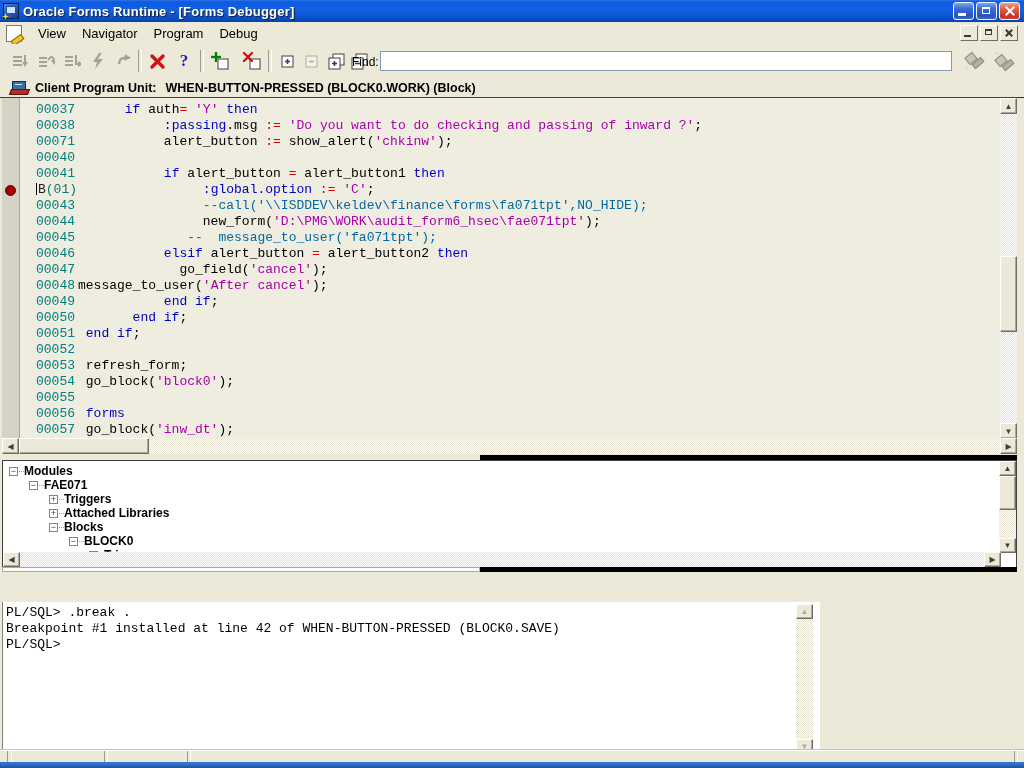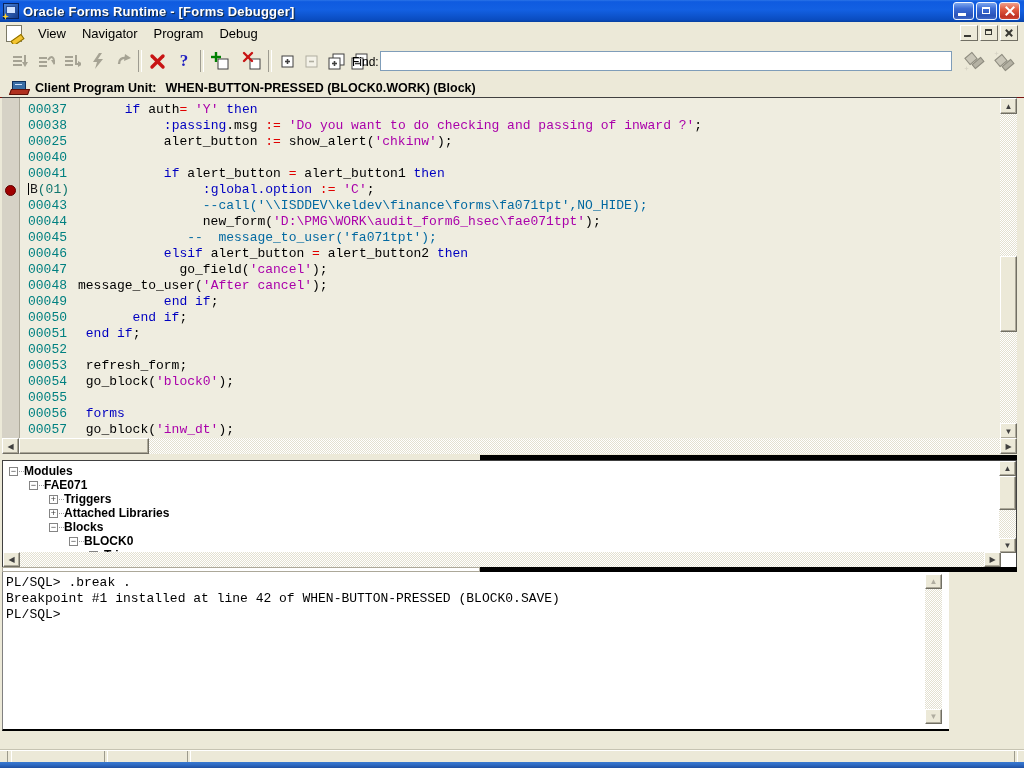--- a/index.html
+++ b/index.html
@@ -56,21 +56,21 @@
   .puh-value{font-weight:bold;font-size:12.5px;margin-left:9px;}
 
   
   .codepanel{position:absolute;left:2px;top:97px;width:1015px;height:357px;background:#efede0;border-top:1px solid #404040;box-sizing:border-box;}
   .rowsarea{position:absolute;left:0;top:0;right:17px;bottom:16px;overflow:hidden;}
   .gutterstrip{position:absolute;left:0;top:0;bottom:0;width:17px;background:#d6d2c6;border-right:1px solid #aca899;}
   #code-rows{position:absolute;left:0;top:4px;right:0;}
   .crow{height:16px;line-height:16px;white-space:pre;font-family:"Liberation Mono","DejaVu Sans Mono",monospace;font-size:13px;display:flex;}
   .gut{width:18px;flex:0 0 18px;position:relative;}
   .bpdot{position:absolute;left:3px;top:3px;width:11px;height:11px;border-radius:50%;background:#a00000;border:1px solid #600000;box-sizing:border-box;}
-  .lnum{width:58px;flex:0 0 58px;color:#008080;padding-left:8px;box-sizing:border-box;}
+  .lnum{width:58px;flex:0 0 58px;color:#008080;padding-left:16px;box-sizing:border-box;}
   .caret{display:inline-block;width:1px;height:12px;background:#000;vertical-align:-2px;margin-right:1px;}
   .bpB{color:#1a1a1a;}
   .bpN{color:#0f766e;}
   .ctext{flex:1;}
   .sg-p{color:#000;}
   .sg-k{color:#0000c0;}
   .sg-o{color:#e00000;}
   .sg-s{color:#aa00aa;}
   .sg-c{color:#0369a1;}
 
@@ -110,21 +110,21 @@
   .tree-vsb .up{position:absolute;top:0;left:0;width:17px;height:15px;}
   .tree-vsb .dn{position:absolute;bottom:0;left:0;width:17px;height:15px;}
   .tree-vsb .trk{position:absolute;top:15px;bottom:15px;left:0;width:17px;}
   .tree-vsb .th{position:absolute;left:0;top:15px;width:17px;height:34px;}
   .tree-hsb{left:0;bottom:0;width:998px;height:15px;}
   .tree-hsb .lf{position:absolute;left:0;top:0;width:17px;height:15px;}
   .tree-hsb .rt{position:absolute;right:0;top:0;width:17px;height:15px;}
   .tree-hsb .trk{position:absolute;left:17px;right:17px;top:0;height:15px;}
 
   
-  .consolepanel{position:absolute;left:2px;top:572px;width:947px;height:159px;background:#fff;border-bottom:2px solid #000;border-left:1px solid #808080;box-sizing:border-box;}
+  .consolepanel{position:absolute;left:2px;top:602px;width:818px;height:159px;background:#fff;border-bottom:2px solid #000;border-left:1px solid #808080;box-sizing:border-box;}
   #console-lines{position:absolute;left:3px;top:3px;right:30px;}
   .cline{font-family:"Liberation Mono","DejaVu Sans Mono",monospace;font-size:13px;line-height:16px;color:#000;white-space:pre;}
   .cons-vsb{right:7px;top:2px;height:150px;}
   .cons-vsb .up{position:absolute;top:0;left:0;width:17px;height:15px;}
   .cons-vsb .dn{position:absolute;bottom:0;left:0;width:17px;height:15px;}
   .cons-vsb .trk{position:absolute;top:15px;bottom:15px;left:0;width:17px;}
 
   
   .statusbar{position:absolute;left:0;top:749px;width:1024px;height:13px;background:#ECE9D8;border-top:1px solid #c6c3b2;box-shadow:inset 0 1px 0 #fff;}
   .ssep{position:absolute;top:1px;width:2px;height:11px;border-left:1px solid #9c9a8c;border-right:1px solid #fff;}
@@ -321,21 +321,21 @@
     <span class="puh-label">Client Program Unit:</span>
     <span class="puh-value">WHEN-BUTTON-PRESSED (BLOCK0.WORK) (Block)</span>
   </div>
 
   <div class="codepanel">
     <div class="rowsarea">
       <div class="gutterstrip"></div>
       <div id="code-rows">
           <div class="crow"><span class="gut"></span><span class="lnum">00037</span><span class="ctext"><span class="sg-p">      </span><span class="sg-k">if</span><span class="sg-p"> auth</span><span class="sg-o">=</span><span class="sg-p"> </span><span class="sg-s">'Y'</span><span class="sg-p"> </span><span class="sg-k">then</span></span></div>
           <div class="crow"><span class="gut"></span><span class="lnum">00038</span><span class="ctext"><span class="sg-p">           </span><span class="sg-k">:passing</span><span class="sg-p">.msg </span><span class="sg-o">:=</span><span class="sg-p"> </span><span class="sg-s">'Do you want to do checking and passing of inward ?'</span><span class="sg-p">;</span></span></div>
-          <div class="crow"><span class="gut"></span><span class="lnum">00025</span><span class="ctext"><span class="sg-p">           alert_button </span><span class="sg-o">:=</span><span class="sg-p"> show_alert(</span><span class="sg-s">'chkinw'</span><span class="sg-p">);</span></span></div>
+          <div class="crow"><span class="gut"></span><span class="lnum">00071</span><span class="ctext"><span class="sg-p">           alert_button </span><span class="sg-o">:=</span><span class="sg-p"> show_alert(</span><span class="sg-s">'chkinw'</span><span class="sg-p">);</span></span></div>
           <div class="crow"><span class="gut"></span><span class="lnum">00040</span><span class="ctext"></span></div>
           <div class="crow"><span class="gut"></span><span class="lnum">00041</span><span class="ctext"><span class="sg-p">           </span><span class="sg-k">if</span><span class="sg-p"> alert_button </span><span class="sg-o">=</span><span class="sg-p"> alert_button1 </span><span class="sg-k">then</span></span></div>
           <div class="crow"><span class="gut"><span class="bpdot"></span></span><span class="lnum"><span class="caret"></span><span class="bpB">B</span><span class="bpN">(01)</span></span><span class="ctext"><span class="sg-p">                </span><span class="sg-k">:global.option</span><span class="sg-p"> </span><span class="sg-o">:=</span><span class="sg-p"> </span><span class="sg-s">'C'</span><span class="sg-p">;</span></span></div>
           <div class="crow"><span class="gut"></span><span class="lnum">00043</span><span class="ctext"><span class="sg-c">                --call('\\ISDDEV\keldev\finance\forms\fa071tpt',NO_HIDE);</span></span></div>
           <div class="crow"><span class="gut"></span><span class="lnum">00044</span><span class="ctext"><span class="sg-p">                new_form(</span><span class="sg-s">'D:\PMG\WORK\audit_form6_hsec\fae071tpt'</span><span class="sg-p">);</span></span></div>
           <div class="crow"><span class="gut"></span><span class="lnum">00045</span><span class="ctext"><span class="sg-c">              --  message_to_user('fa071tpt');</span></span></div>
           <div class="crow"><span class="gut"></span><span class="lnum">00046</span><span class="ctext"><span class="sg-p">           </span><span class="sg-k">elsif</span><span class="sg-p"> alert_button </span><span class="sg-o">=</span><span class="sg-p"> alert_button2 </span><span class="sg-k">then</span></span></div>
           <div class="crow"><span class="gut"></span><span class="lnum">00047</span><span class="ctext"><span class="sg-p">             go_field(</span><span class="sg-s">'cancel'</span><span class="sg-p">);</span></span></div>
           <div class="crow"><span class="gut"></span><span class="lnum">00048</span><span class="ctext"><span class="sg-p">message_to_user(</span><span class="sg-s">'After cancel'</span><span class="sg-p">);</span></span></div>
           <div class="crow"><span class="gut"></span><span class="lnum">00049</span><span class="ctext"><span class="sg-p">           </span><span class="sg-k">end if</span><span class="sg-p">;</span></span></div>

